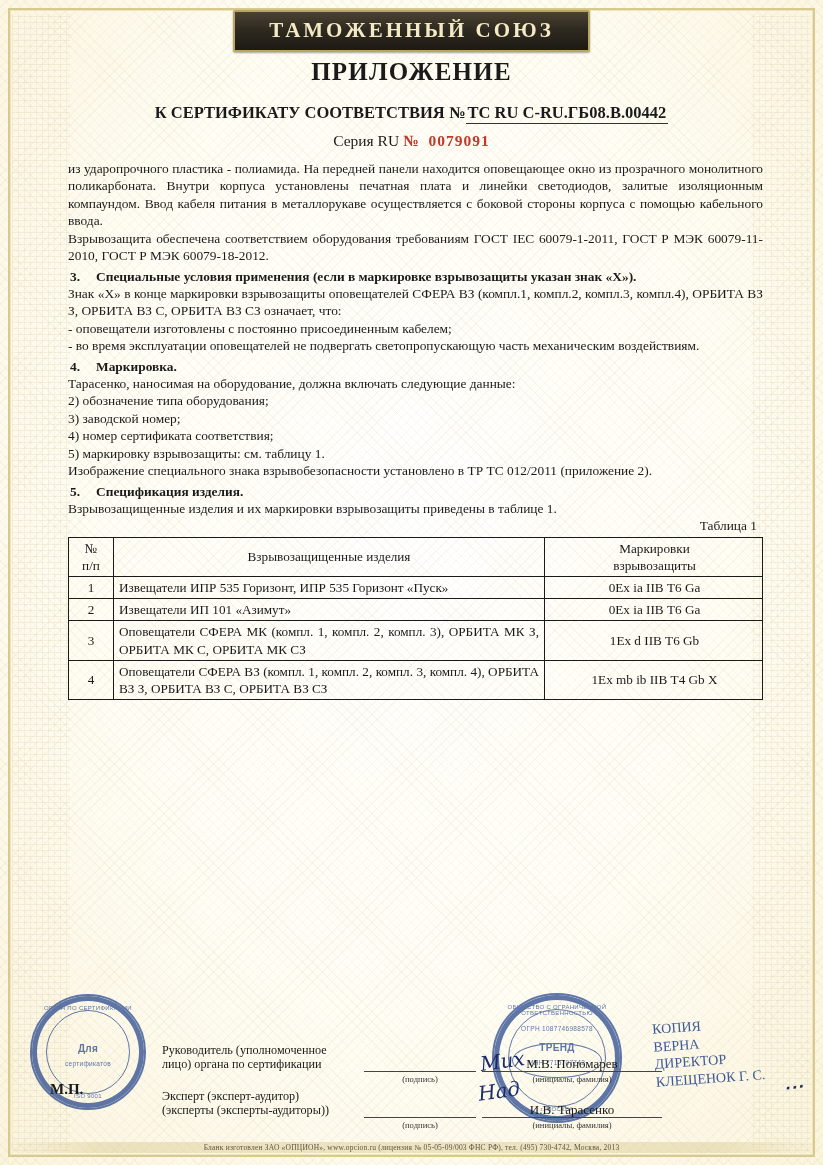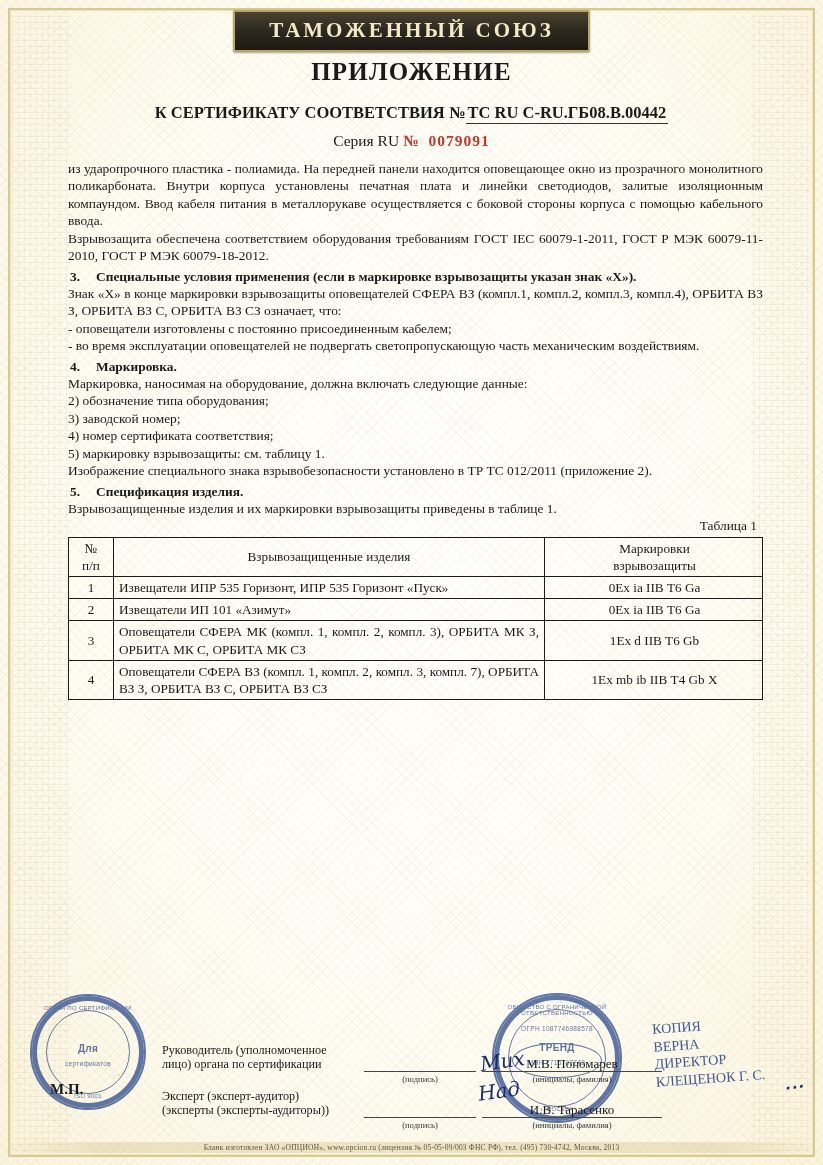--- a/index.html
+++ b/index.html
@@ -361,21 +361,21 @@
       <div class="sec-title">Специальные условия применения (если в маркировке взрывозащиты указан знак «Х»).</div>
     </div>
     <p class="para indent tight">Знак «Х» в конце маркировки взрывозащиты оповещателей СФЕРА ВЗ (компл.1, компл.2, компл.3, компл.4), ОРБИТА ВЗ З, ОРБИТА ВЗ С, ОРБИТА ВЗ СЗ означает, что:</p>
     <p class="para indent tight">- оповещатели изготовлены с постоянно присоединенным кабелем;</p>
     <p class="para indent tight">- во время эксплуатации оповещателей не подвергать светопропускающую часть механическим воздействиям.</p>
 
     <div class="sec">
       <div class="sec-num">4.</div>
       <div class="sec-title">Маркировка.</div>
     </div>
-    <p class="para indent tight">Маркировка, наносимая на оборудование, должна включать следующие данные:</p>
+    <p class="para indent tight">Тарасенко, наносимая на оборудование, должна включать следующие данные:</p>
     <p class="para indent tight">2) обозначение типа оборудования;</p>
     <p class="para indent tight">3) заводской номер;</p>
     <p class="para indent tight">4) номер сертификата соответствия;</p>
     <p class="para indent tight">5) маркировку взрывозащиты: см. таблицу 1.</p>
     <p class="para indent tight">Изображение специального знака взрывобезопасности установлено в ТР ТС 012/2011 (приложение 2).</p>
 
     <div class="sec">
       <div class="sec-num">5.</div>
       <div class="sec-title">Спецификация изделия.</div>
     </div>
@@ -408,21 +408,21 @@
           <td>Извещатели ИП 101 «Азимут»</td>
           <td class="col-mark cell-center">0Ех ia IIВ Т6 Ga</td>
         </tr>
         <tr>
           <td class="col-num">3</td>
           <td>Оповещатели СФЕРА МК (компл. 1, компл. 2, компл. 3), ОРБИТА МК З, ОРБИТА МК С, ОРБИТА МК СЗ</td>
           <td class="col-mark cell-center">1Ех d IIВ Т6 Gb</td>
         </tr>
         <tr>
           <td class="col-num">4</td>
-          <td>Оповещатели СФЕРА ВЗ (компл. 1, компл. 2, компл. 3, компл. 7), ОРБИТА ВЗ З, ОРБИТА ВЗ С, ОРБИТА ВЗ СЗ</td>
+          <td>Оповещатели СФЕРА ВЗ (компл. 1, компл. 2, компл. 3, компл. 4), ОРБИТА ВЗ З, ОРБИТА ВЗ С, ОРБИТА ВЗ СЗ</td>
           <td class="col-mark cell-center">1Ех mb ib IIВ Т4 Gb X</td>
         </tr>
       </tbody>
     </table>
   </div>
 
   <div class="stamp stamp-left">
     <div class="stamp-inner"></div>
     <div class="stamp-text st-t1">ОРГАН ПО СЕРТИФИКАЦИИ</div>
     <div class="stamp-text st-mid">Для</div>

